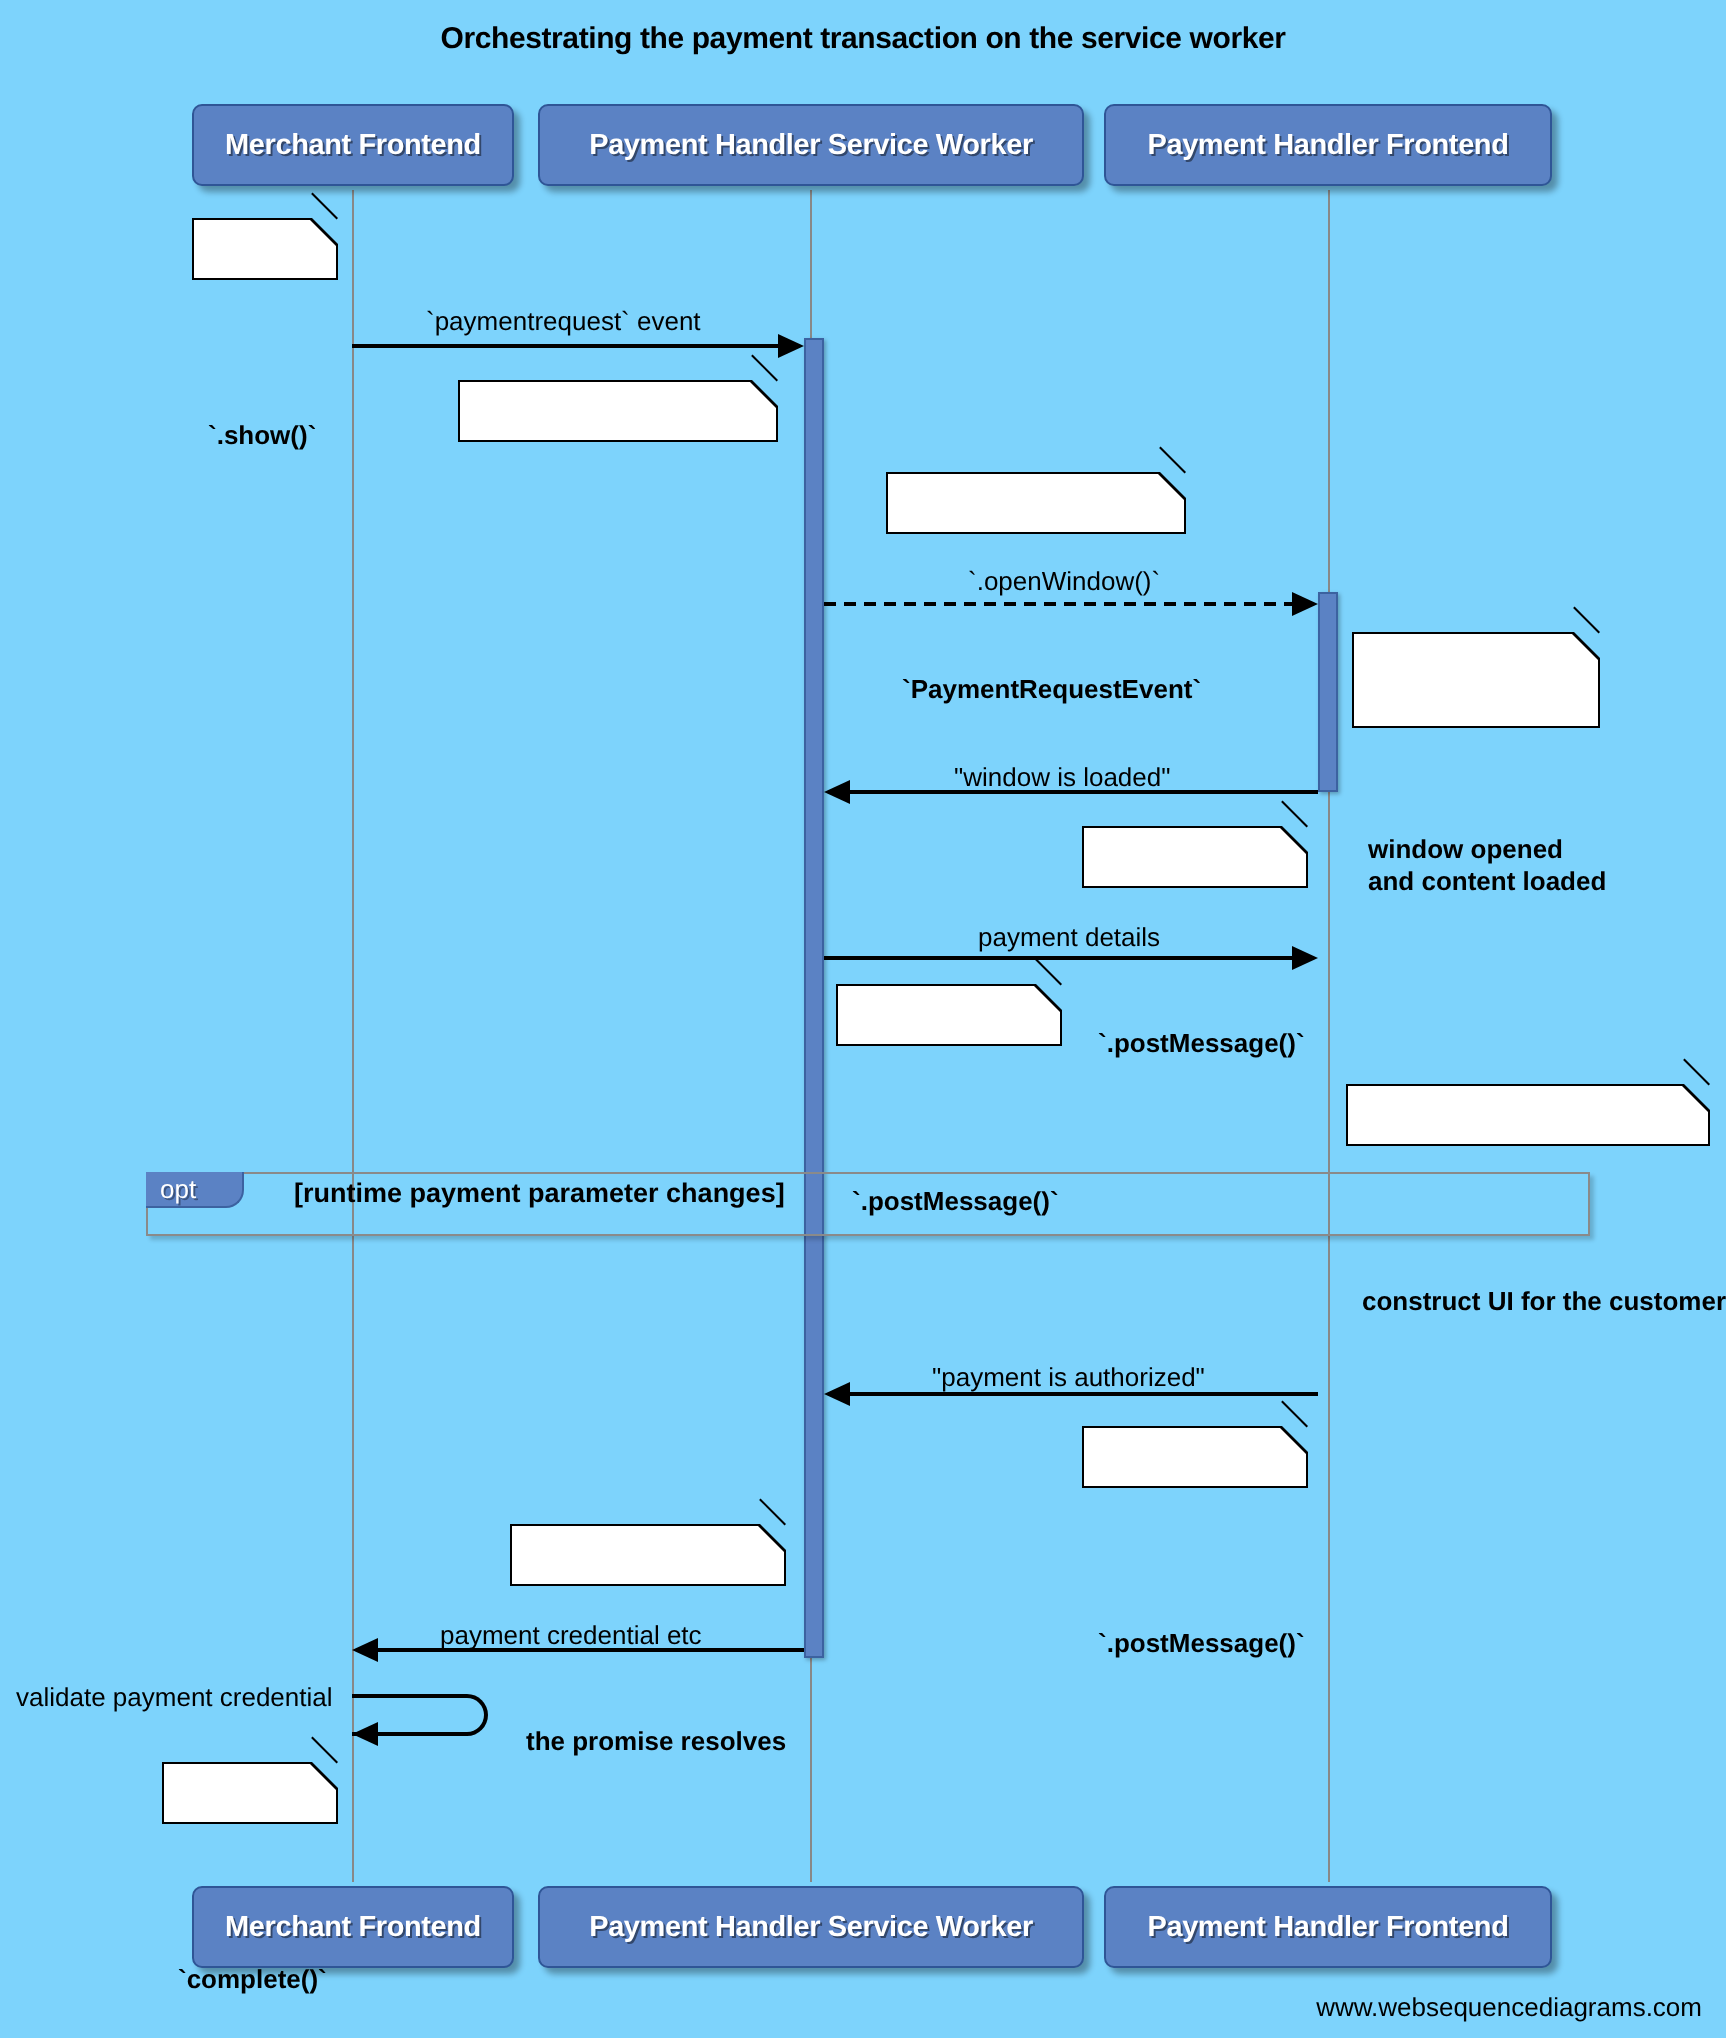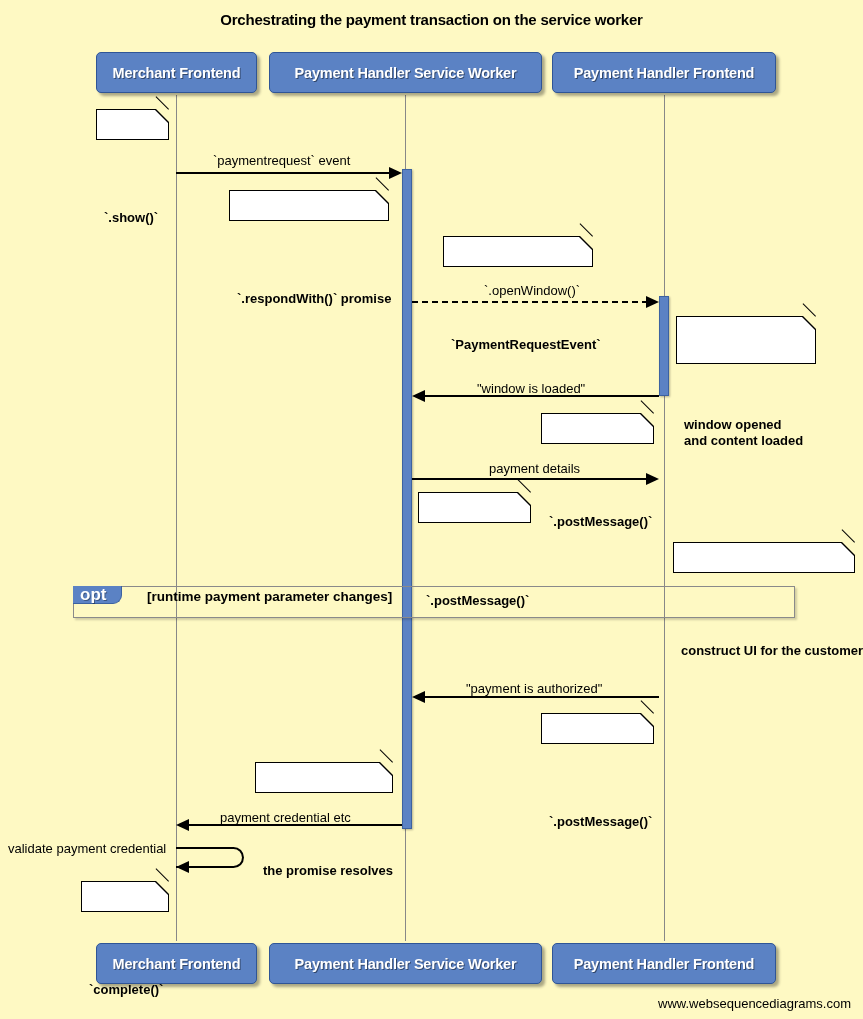--- a/index.html
+++ b/index.html
@@ -7,21 +7,21 @@
     padding: 0;
     background: #ffffff;
   }
   body {
     font-family: "Liberation Sans", sans-serif;
   }
   #diagram {
     position: relative;
     width: 863px;
     height: 1019px;
-    background: #fef9c3;
+    background: #7dd3fc;
     overflow: hidden;
   }
 
   
   .diagram-title {
     position: absolute;
     left: 0;
     top: 11px;
     width: 863px;
     text-align: center;
@@ -173,22 +173,22 @@
   }
   .fragment-tab {
     position: absolute;
     box-sizing: border-box;
     background: #5b82c4;
     border: 1px solid #3c62a0;
     border-top: none;
     border-left: none;
     border-bottom-right-radius: 9px;
     color: #ffffff;
-    font-size: 17px;
-    font-weight: bold;
+    font-size: 13px;
+    font-weight: normal;
     display: flex;
     align-items: center;
     padding-left: 7px;
     text-shadow: 1px 1px 0 rgba(0,0,0,0.35);
   }
   .fragment-cond {
     position: absolute;
     font-size: 13.5px;
     font-weight: bold;
     color: #000000;
@@ -250,36 +250,35 @@
     <div class="fg"></div>
     <div class="corner"></div>
     <span class="txt">`.show()`</span>
   </div>
 
   <div class="note2" style="left:229px; top:190px; width:160px; height:31px;">
     <div class="shadow"></div>
     <div class="bg"></div>
     <div class="fg"></div>
     <div class="corner"></div>
-    <span class="txt">`.respondWith()` promise</span>
   </div>
 
   <div class="note2" style="left:419px; top:236px; width:150px; height:31px;margin-left:24px;">
     <div class="shadow"></div>
     <div class="bg"></div>
     <div class="fg"></div>
     <div class="corner"></div>
     <span class="txt">`PaymentRequestEvent`</span>
   </div>
 
   <div class="msg-label" style="left:484px; top:283px;">`.openWindow()`</div>
   <div class="msg-line dashed" style="left:412px; top:301px; width:236px;"></div>
   <div class="arrow-head right" style="left:646px; top:296px;"></div>
 
-  <div class="note2" style="left:676px; top:316px; width:140px; height:48px;">
+  <div class="note2" style="left:676px; top:316px; width:124px; height:48px;">
     <div class="shadow"></div>
     <div class="bg"></div>
     <div class="fg"></div>
     <div class="corner"></div>
     <span class="txt">window opened
 and content loaded</span>
   </div>
 
   <div class="msg-label" style="left:477px; top:381px;">"window is loaded"</div>
   <div class="msg-line" style="left:425px; top:395px; width:234px;"></div>

